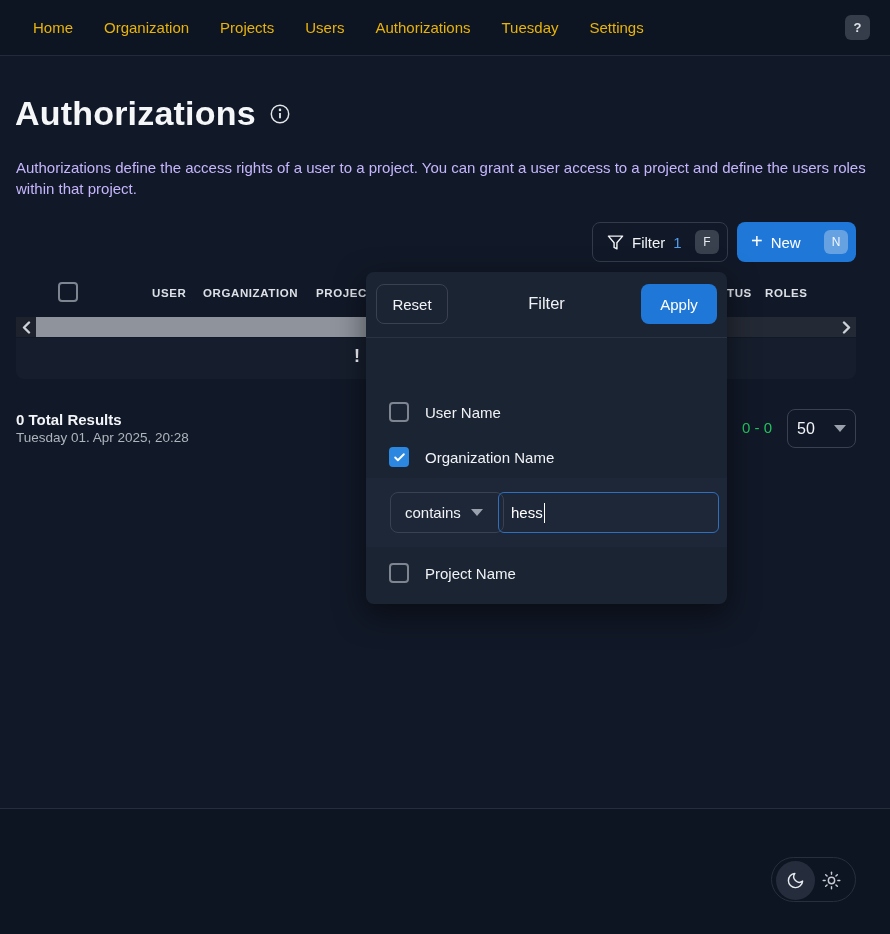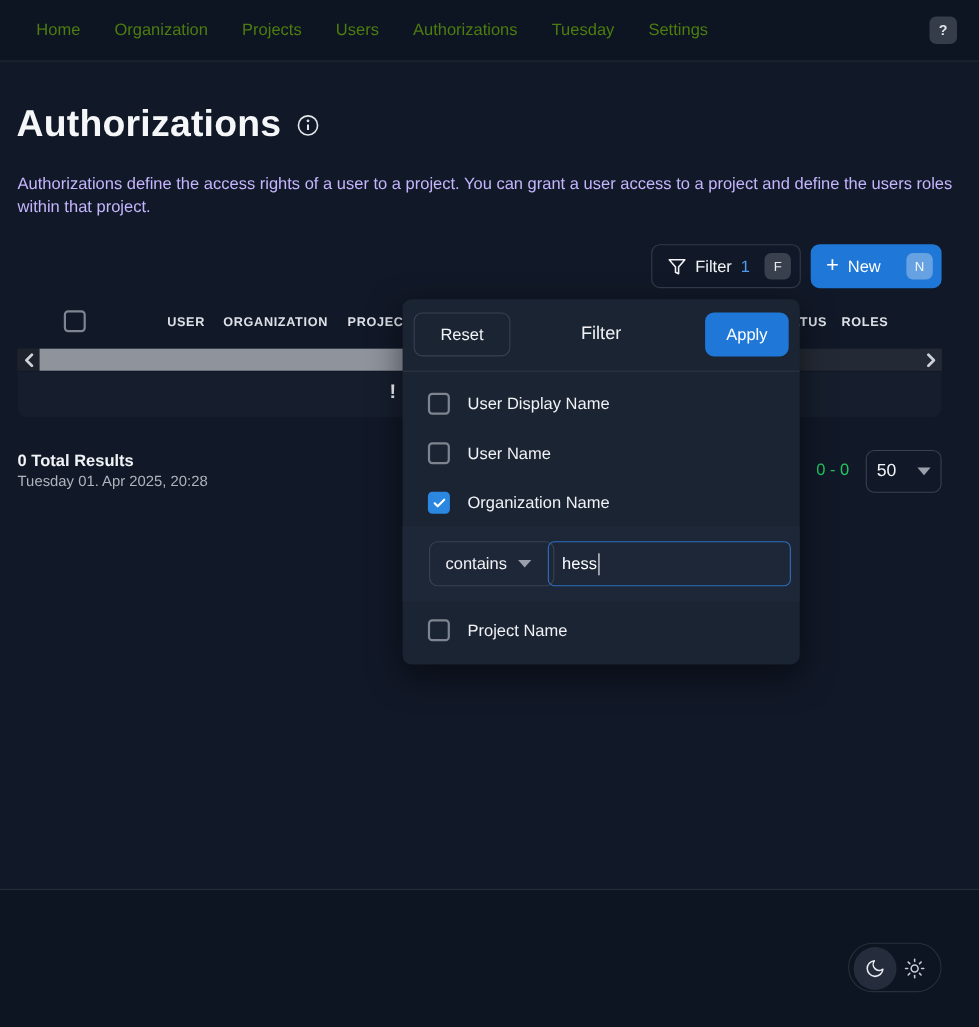--- a/index.html
+++ b/index.html
@@ -3,21 +3,21 @@
 <meta charset="utf-8">
 <style>
   * { margin:0; padding:0; box-sizing:border-box; }
   html,body { width:890px; height:934px; }
   body { font-family:"Liberation Sans", sans-serif; background:#111827; color:#e8ebef; }
   .app { position:relative; width:890px; height:934px; background:#111827; overflow:hidden; }
 
   
   .nav { position:absolute; top:0; left:0; width:890px; height:56px; background:#0d1522;
          border-bottom:1px solid #232b3a; display:flex; align-items:center; padding:0 20px 0 33px; gap:31px; }
-  .nav a { color:#4d7c0f; font-size:15px; text-decoration:none; cursor:pointer; }
+  .nav a { color:#eab308; font-size:15px; text-decoration:none; cursor:pointer; }
   .help-btn { margin-left:auto; width:25px; height:25px; background:#353c4a; border:none; border-radius:6px;
               color:#dfe3e9; font-size:13px; font-weight:bold; cursor:pointer; display:flex; align-items:center; justify-content:center; }
 
   
   .page-title { position:absolute; left:15px; top:94px; font-size:34px; font-weight:600; color:#f5f6f8; letter-spacing:0.2px; }
   .info-icon { position:absolute; left:269px; top:103px; color:#e3e6ea; }
   .description { position:absolute; left:16px; top:157px; width:852px; font-size:15px; line-height:1.42; color:#c4b5fd; }
 
   
   .filter-btn { position:absolute; left:592px; top:222px; width:136px; height:40px; background:transparent;
@@ -54,21 +54,21 @@
   .range { position:absolute; left:742px; top:419px; font-size:15px; color:#22c55e; }
   .page-size { position:absolute; left:787px; top:409px; width:69px; height:39px; border:1px solid #3a4150; border-radius:8px;
                background:transparent; display:flex; align-items:center; justify-content:center; gap:19px; cursor:pointer; }
   .page-size .val { font-size:16px; color:#f2f4f7; }
   .tri { width:0; height:0; border-left:6px solid transparent; border-right:6px solid transparent; border-top:7px solid #9aa1ac; }
 
   
   .popup { position:absolute; left:366px; top:272px; width:361px; height:332px; background:#1b2433; border-radius:8px;
            box-shadow:0 10px 30px rgba(0,0,0,0.5); z-index:20; }
   .popup-header { position:relative; height:64px; }
-  .reset-btn { position:absolute; left:10px; top:12px; width:88px; height:40px; background:transparent;
+  .reset-btn { position:absolute; left:10px; top:12px; width:72px; height:40px; background:transparent;
                border:1px solid #3a4150; border-radius:8px; color:#f2f4f7; font-size:15px; cursor:pointer; }
   .popup-title { position:absolute; left:0; right:0; top:22px; text-align:center; font-size:16.5px; color:#f0f2f5; }
   .apply-btn { position:absolute; right:10px; top:12px; width:76px; height:40px; background:#1f78d7; border:none;
                border-radius:8px; color:#ffffff; font-size:15px; cursor:pointer; }
   .popup-divider { position:absolute; left:0; top:65px; width:100%; height:1px; background:#2b3342; }
 
   .field-row { position:absolute; left:0; width:100%; height:28px; display:flex; align-items:center; }
   .field-row .cb { margin-left:23px; }
   .field-row .lbl { margin-left:16px; font-size:15px; color:#f0f2f5; }
   .cb.checked { background:#2b87e0; border-color:#2b87e0; display:flex; align-items:center; justify-content:center; }
@@ -171,24 +171,20 @@
   </div>
 
   <div class="popup">
     <div class="popup-header">
       <button class="reset-btn">Reset</button>
       <div class="popup-title">Filter</div>
       <button class="apply-btn">Apply</button>
     </div>
     <div class="popup-divider"></div>
 
-    <div class="field-row" style="top:81px">
-      <span class="cb"></span>
-      <span class="lbl">User Display Name</span>
-    </div>
     <div class="field-row" style="top:126px">
       <span class="cb"></span>
       <span class="lbl">User Name</span>
     </div>
     <div class="field-row" style="top:171px">
       <span class="cb checked">
         <svg width="13" height="13" viewBox="0 0 24 24" fill="none" stroke="#ffffff" stroke-width="3.5" stroke-linecap="round" stroke-linejoin="round">
             <polyline points="20 6 9 17 4 12"></polyline>
           </svg>
       </span>

